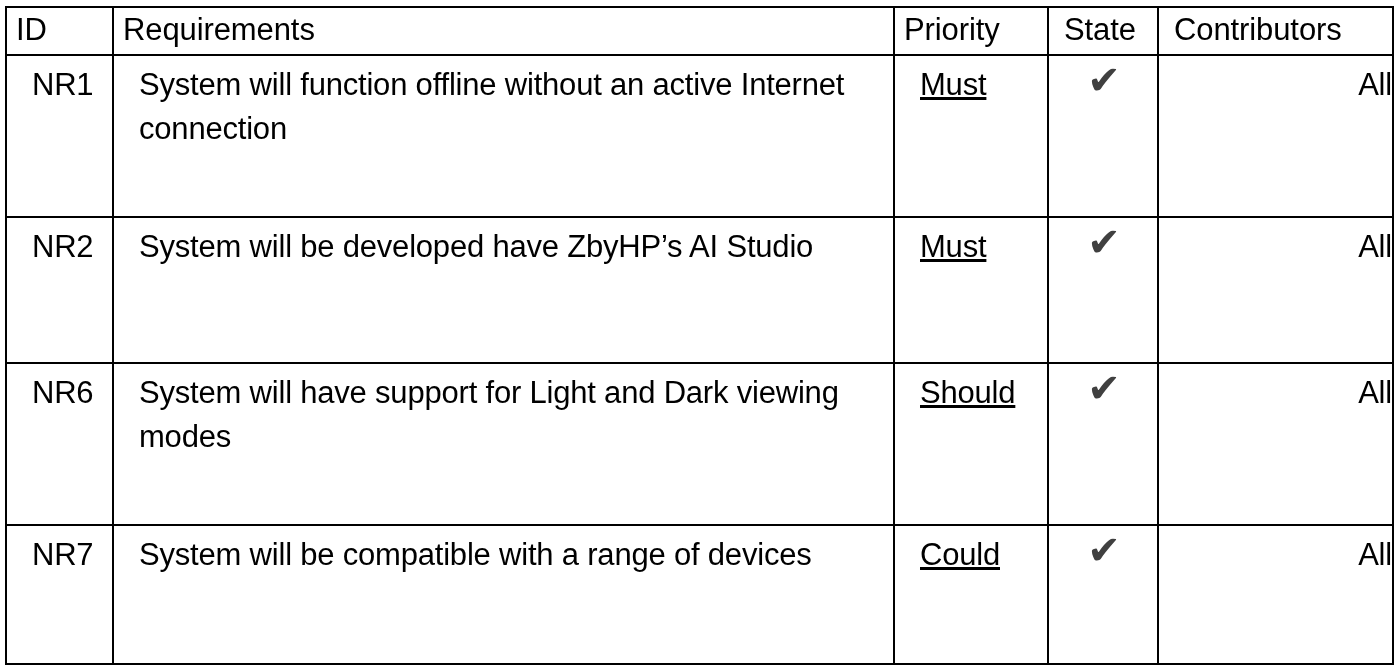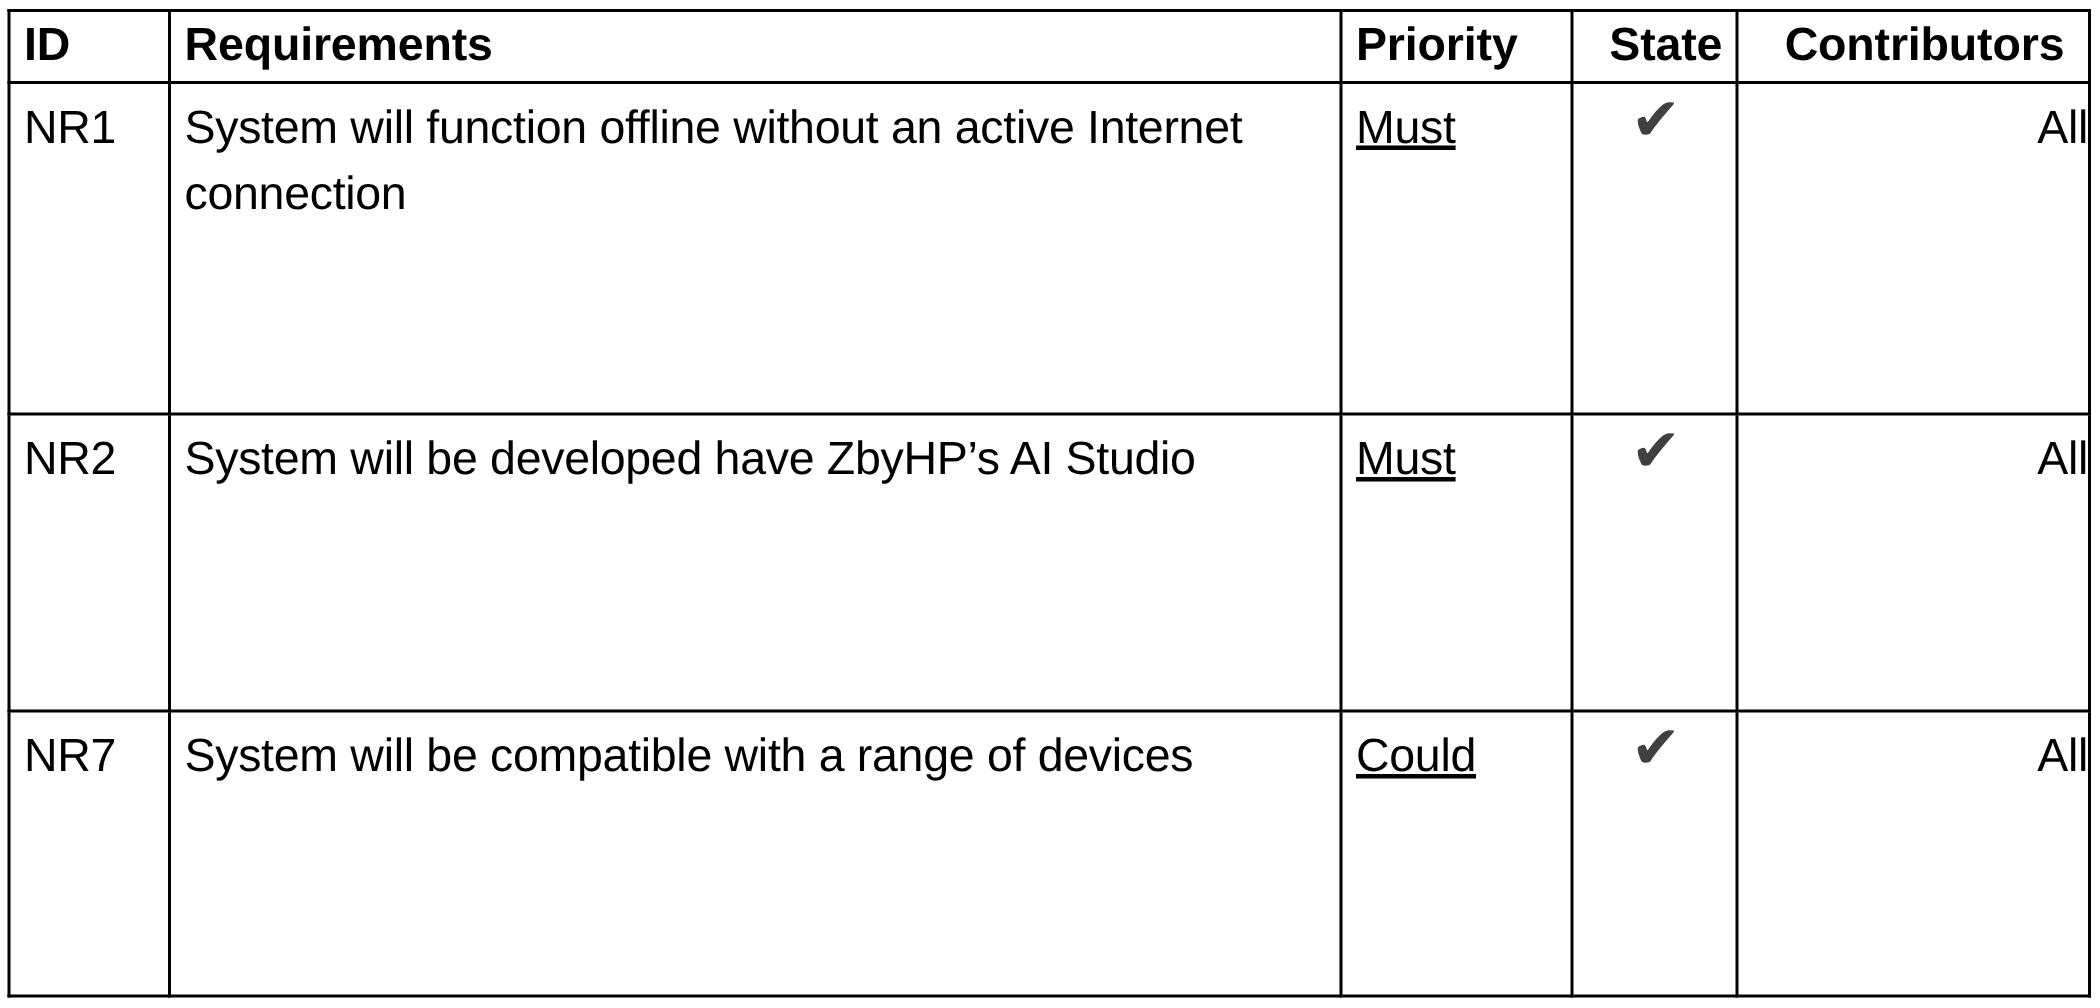--- a/index.html
+++ b/index.html
@@ -42,42 +42,42 @@
   
   col.c-id          { width: 107px; }
   col.c-req         { width: 781px; }
   col.c-priority    { width: 154px; }
   col.c-state       { width: 110px; }
   col.c-contrib     { width: 235px; }
 
   
   tr.header-row th {
     height: 46px;
-    font-weight: 700;
+    font-weight: 400;
     text-align: left;
     border-radius: 20px;
   }
   .hd-cell {
     font-size: 31px;
     line-height: 42px;
     padding: 1px 0 0 9px;
     white-space: nowrap;
     letter-spacing: -0.1px;
   }
   .hd-cell.center {
     padding-left: 15px;
-    text-align: center;
   }
 
   
   .cell {
     font-size: 31px;
     line-height: 44px;
     letter-spacing: -0.2px;
     padding: 7px 6px 8px 9px;
+    margin-left: 16px;
   }
   .cell.id-cell     { white-space: nowrap; }
   .cell.req-cell    { padding-right: 14px; }
   .cell.prio-cell   { white-space: nowrap; text-decoration: underline; }
   .cell.center-cell {
     text-align: right;
     padding-left: 0;
     padding-right: 0;
   }
 
@@ -165,20 +165,37 @@
           <span class="check-mark" style="color: rgb(64, 64, 64);">✔</span>
         </td>
         <td>
           <div class="cell center-cell">All</div>
         </td>
       </tr>
 
 
 
 
+      <tr class="row-2">
+        <td>
+          <div class="cell id-cell">NR6</div>
+        </td>
+        <td>
+          <div class="cell req-cell">System will have support for Light and Dark viewing modes</div>
+        </td>
+        <td>
+          <div class="cell prio-cell">Should</div>
+        </td>
+        <td class="check-cell">
+          <span class="check-mark" style="color: rgb(64, 64, 64);">✔</span>
+        </td>
+        <td>
+          <div class="cell center-cell">All</div>
+        </td>
+      </tr>
 
       <tr class="row-last">
         <td>
           <div class="cell id-cell">NR7</div>
         </td>
         <td>
           <div class="cell req-cell">System will be compatible with a range of devices</div>
         </td>
         <td>
           <div class="cell prio-cell">Could</div>

